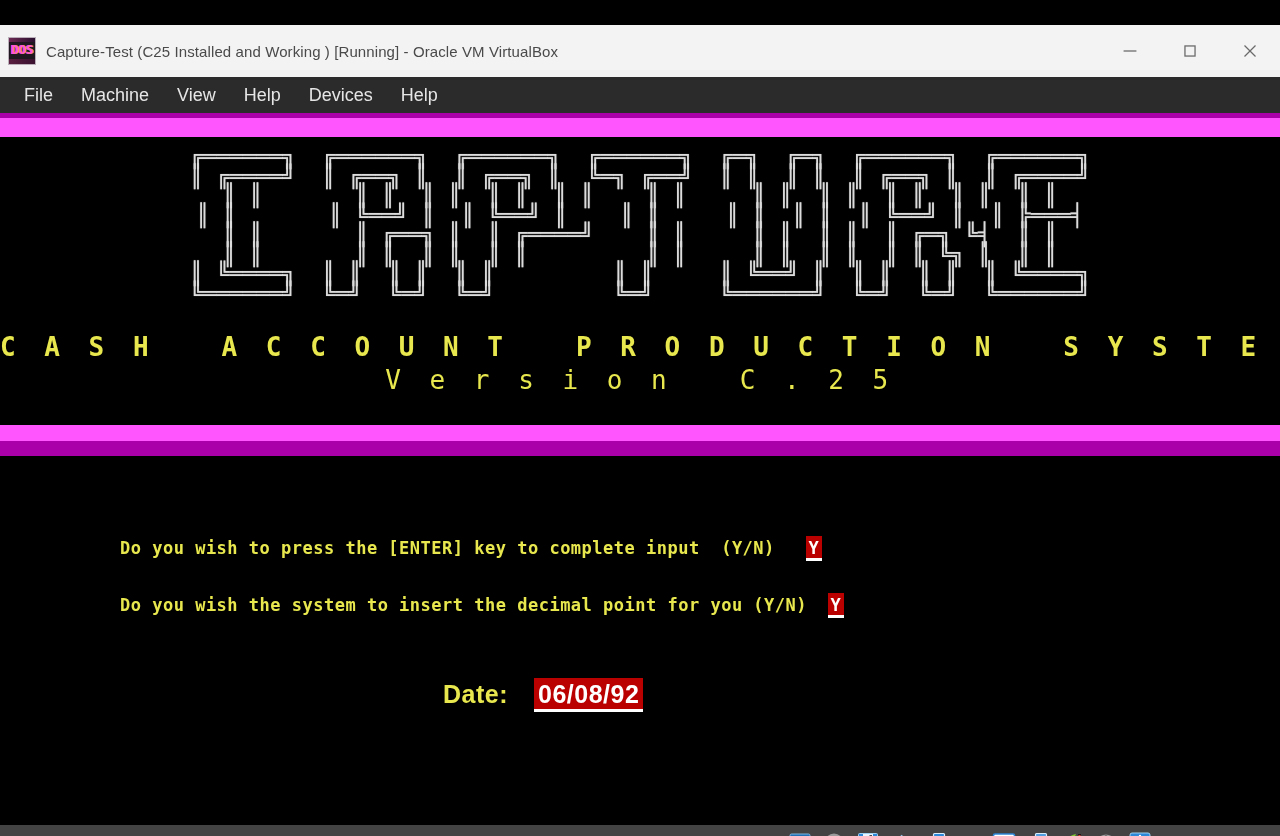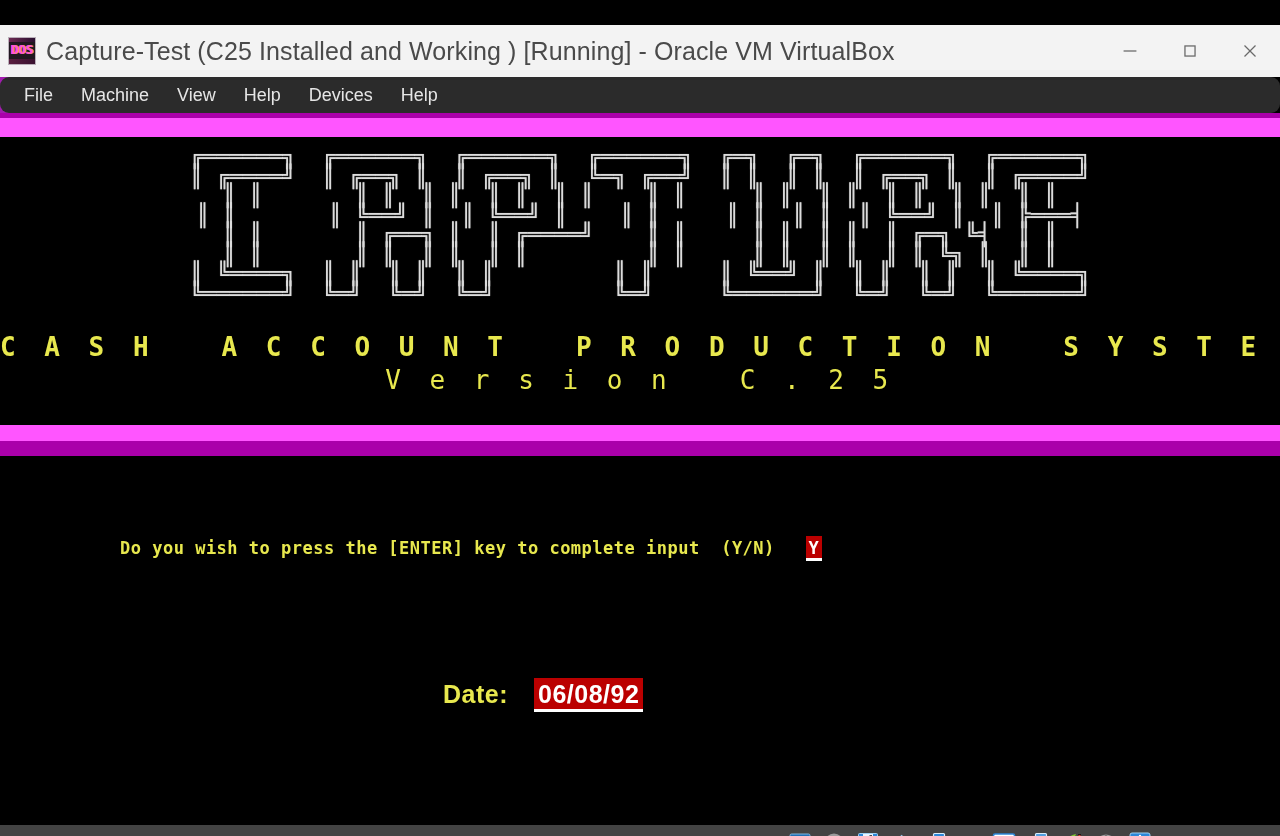--- a/index.html
+++ b/index.html
@@ -60,21 +60,21 @@
   }
   .title-icon .bar-top {
     position: absolute; left:0; top:0; width:100%; height:4px;
     background: linear-gradient(90deg,#6c2a52,#2a1030);
   }
   .title-icon .bar-bottom {
     position: absolute; left:0; bottom:0; width:100%; height:5px;
     background: linear-gradient(90deg,#5a1f40,#3a1230);
   }
   .title-text {
-    font-size: 25px;
+    font-size: 15px;
     color: #4a4a4a;
     white-space: nowrap;
     letter-spacing: 0.1px;
   }
   .win-controls {
     position: absolute;
     right: 0; top: 0;
     height: 52px;
     display: flex;
     align-items: center;
@@ -93,21 +93,20 @@
   .menubar {
     position: absolute;
     left: 0; top: 52px;
     width: 1280px;
     height: 36px;
     background: #2b2b2b;
     display: flex;
     align-items: center;
     box-sizing: border-box;
     padding-left: 10px;
-    border-radius: 9px;
   }
   .menu-item {
     color: #e6e6e6;
     font-size: 18px;
     padding: 3px 14px;
     white-space: nowrap;
   }
 
   
   .vmscreen {
@@ -320,20 +319,21 @@
 <span>╚══════╝  ╚═╝  ╚═╝  ╚═╝         ╚═╝     ╚══════╝  ╚═╝  ╚═╝  ╚══════╝</span></div>
 
     <div class="tagline">C A S H   A C C O U N T   P R O D U C T I O N   S Y S T E M</div>
     <div class="version">V e r s i o n   C . 2 5</div>
 
     <div class="magenta-bright-bot"></div>
     <div class="magenta-dark-bot"></div>
 
     <div class="prompt-line prompt1"><span>Do you wish to press the [ENTER] key to complete input  (Y/N)</span><span style="letter-spacing:0">&nbsp;&nbsp;&nbsp;</span><span class="field-red cursor-ul">Y</span></div>
 
+    <div class="prompt-line prompt2"><span>Do you wish the system to insert the decimal point for you (Y/N)</span><span style="letter-spacing:0">&nbsp;&nbsp;</span><span class="field-red cursor-ul">Y</span></div>
 
     <div class="date-row"><span>Date:</span><span class="date-value cursor-ul">06/08/92</span></div>
 
   </div>
 
   <div class="statusbar">
 
     <div class="sb-icon">
       <svg viewBox="0 0 26 26">
           <rect x="3" y="4" width="20" height="18" rx="1.5" fill="#1f6fb5" stroke="#7fb6e0" stroke-width="1"></rect>

